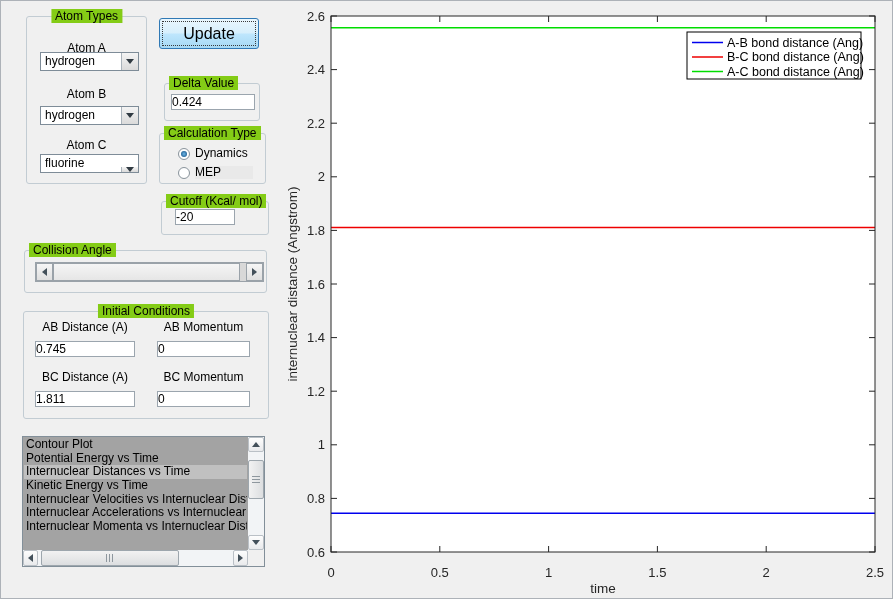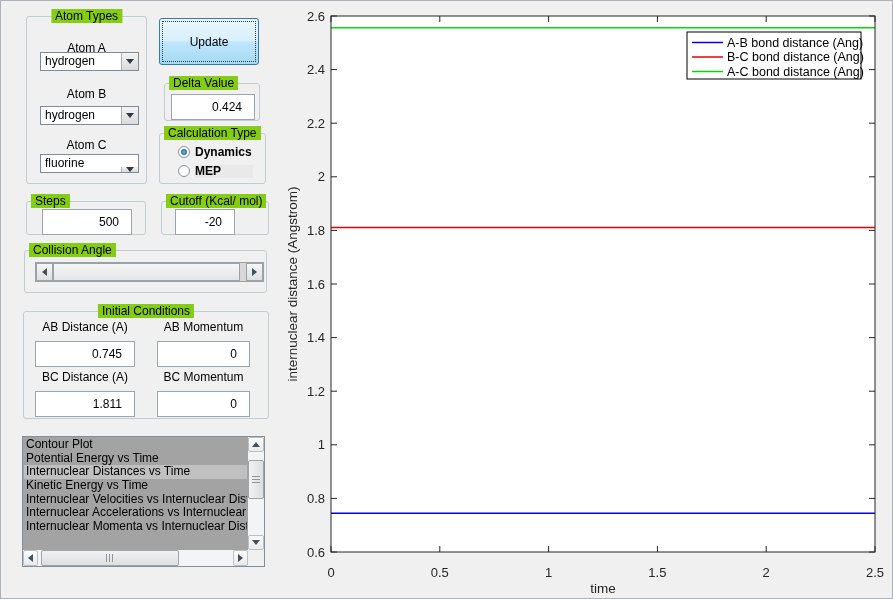--- a/index.html
+++ b/index.html
@@ -14,30 +14,30 @@
   .gb-center{left:50%;transform:translateX(-50%);}
   .gb-left{left:4px;}
   .field-label{position:absolute;white-space:nowrap;line-height:13px;}
   .center-text{text-align:center;width:100%;left:0;}
   
   .combo{position:absolute;height:19px;background:#fff;border:1px solid #7e8c98;display:flex;align-items:stretch;box-sizing:border-box;}
   .combo-text{flex:1;padding-left:4px;line-height:17px;overflow:hidden;white-space:nowrap;}
   .combo-btn{width:16px;background:linear-gradient(#f4f4f4,#dadada);border-left:1px solid #aab3bb;display:flex;align-items:center;justify-content:center;}
   .arrow-down{width:0;height:0;border-left:4px solid transparent;border-right:4px solid transparent;border-top:5px solid #303a42;}
   
-  .edit{position:absolute;background:#fff;border:1px solid #9ba5ae;text-align:right;
-    font-family:"Liberation Sans",sans-serif;font-size:12px;color:#000;padding:12px;margin:0;box-sizing:border-box;height:16px;}
-  
-  .update-btn{position:absolute;left:158px;top:17px;width:100px;height:47px;
+  .edit{position:absolute;background:#fff;border:1px solid #9ba5ae;text-align:left;
+    font-family:"Liberation Sans",sans-serif;font-size:12px;color:#000;padding:0;margin:0;box-sizing:border-box;height:16px;}
+  
+  .update-btn{position:absolute;left:158px;top:17px;width:100px;height:31px;
     background:linear-gradient(#eaf6fd 0%,#d7effc 48%,#bee6fd 52%,#a6d9f4 100%);
     border:1px solid #3079b5;border-radius:3px;
-    font-family:"Liberation Sans",sans-serif;font-size:12px;color:#000;cursor:pointer;
+    font-family:"Liberation Sans",sans-serif;font-size:16px;color:#000;cursor:pointer;
     outline:1px dotted #3a3a3a;outline-offset:-4px;}
   
-  .radio-row{position:absolute;display:flex;align-items:flex-start;height:14px;font-weight:bold;}
+  .radio-row{position:absolute;display:flex;align-items:flex-end;height:14px;}
   .radio{width:12px;height:12px;border-radius:50%;border:1px solid #8a949c;background:radial-gradient(#fff 60%,#e7ebee);position:relative;box-sizing:border-box;}
   .radio.sel::after{content:"";position:absolute;left:2px;top:2px;right:2px;bottom:2px;border-radius:50%;background:radial-gradient(#6fb8e8 0%,#1f5d8f 80%);}
   .radio-label{margin-left:5px;line-height:13px;}
   .radio-label.shaded{background:#e9e9e9;padding-right:32px;}
   
   .slider{position:absolute;left:10px;top:11px;width:229px;height:20px;background:#d8d8d8;border:1px solid #9aa2a9;box-sizing:border-box;}
   .sl-btn{position:absolute;top:0;bottom:0;width:17px;background:linear-gradient(#f6f6f6,#dfdfdf);border:1px solid #9aa2a9;box-sizing:border-box;display:flex;align-items:center;justify-content:center;}
   .sl-btn.left{left:0;}
   .sl-btn.right{right:0;}
   .sl-thumb{position:absolute;left:17px;top:0;bottom:0;width:187px;background:linear-gradient(#f5f5f5,#e6e6e6);border:1px solid #9aa2a9;box-sizing:border-box;}
@@ -112,24 +112,20 @@
     <div class="radio-row" style="left:18px;top:12px;">
       <span class="radio sel"></span>
       <span class="radio-label">Dynamics</span>
     </div>
     <div class="radio-row" style="left:18px;top:31px;">
       <span class="radio"></span>
       <span class="radio-label shaded">MEP</span>
     </div>
   </div>
 
-  <div class="groupbox" style="left:25px;top:200px;width:120px;height:34px;">
-    <span class="gb-label gb-left">Steps</span>
-    <input class="edit" style="left: 15px; top: 7px; width: 90px;" readonly="" value="500">
-  </div>
 
   <div class="groupbox" style="left:160px;top:200px;width:108px;height:34px;">
     <span class="gb-label gb-left">Cutoff (Kcal/ mol)</span>
     <input class="edit" style="left: 13px; top: 7px; width: 60px;" readonly="" value="-20">
   </div>
 
   <div class="groupbox" style="left:23px;top:249px;width:243px;height:43px;">
     <span class="gb-label gb-left">Collision Angle</span>
     <div class="slider">
       <div class="sl-btn left">

